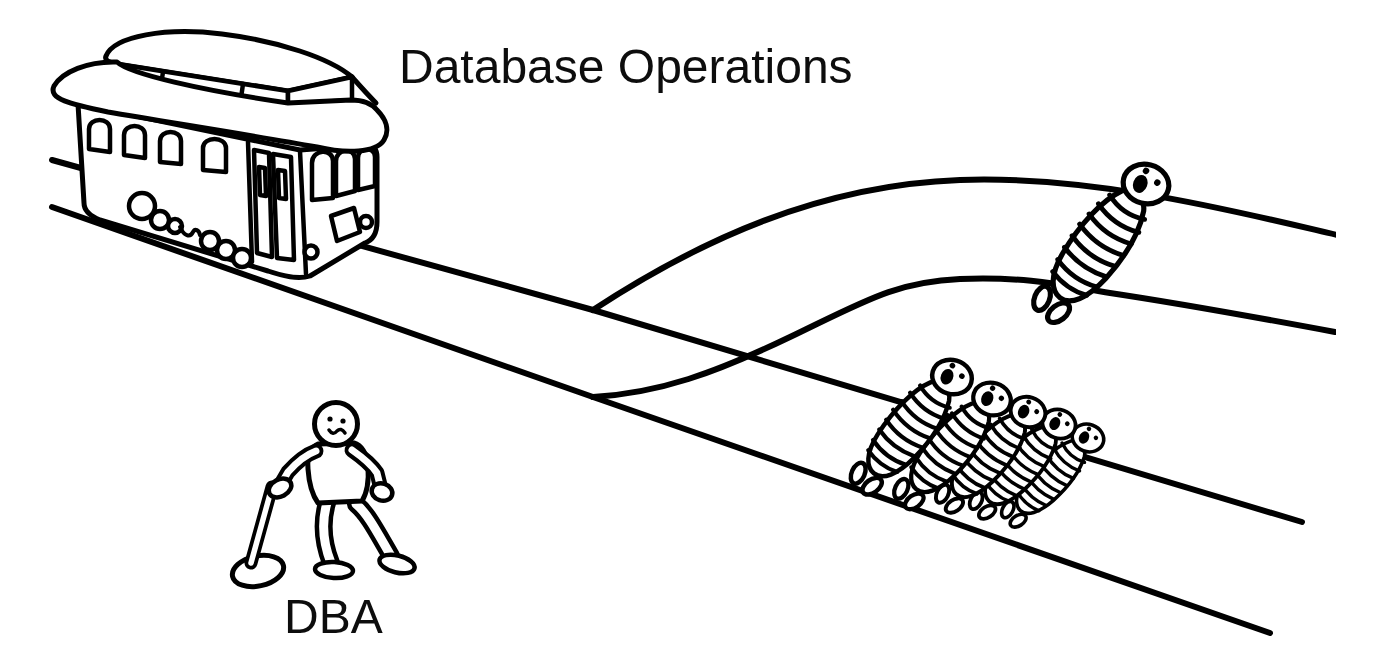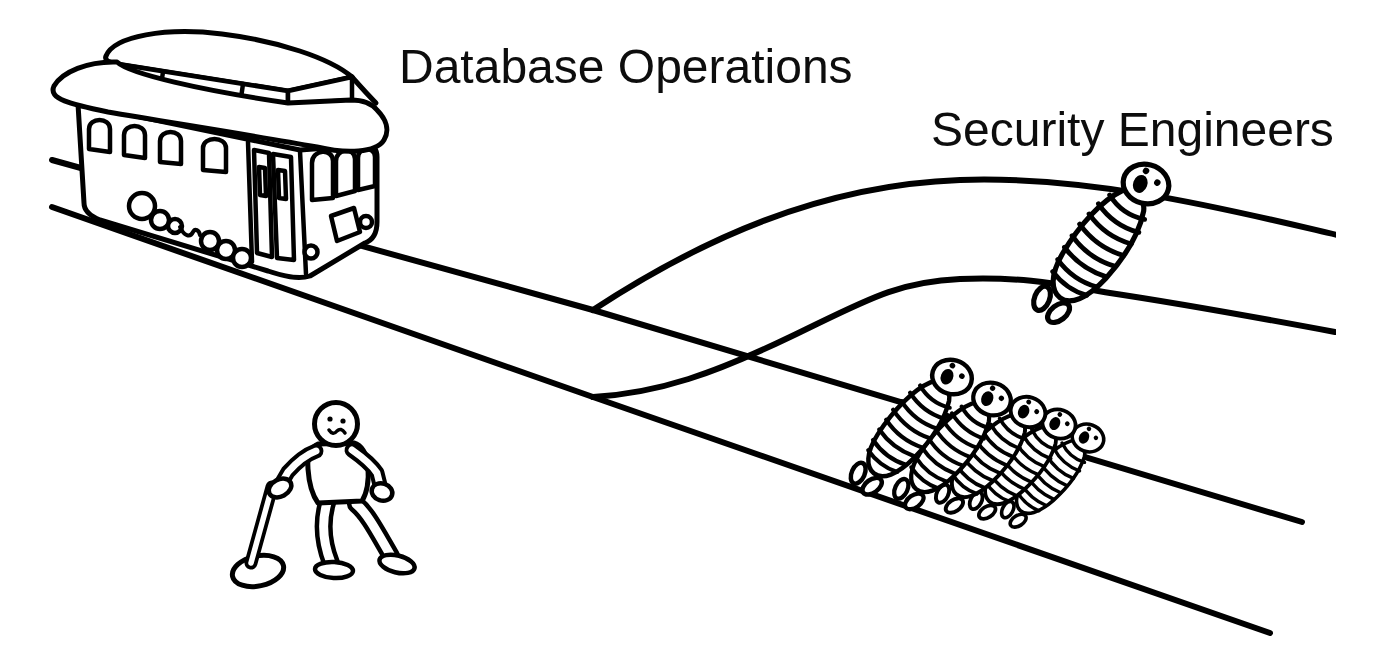--- a/index.html
+++ b/index.html
@@ -147,17 +147,17 @@
 
     <ellipse cx="336" cy="424" rx="21.5" ry="21.5" fill="#fff" stroke="#000" stroke-width="5"></ellipse>
     <circle cx="330" cy="419" r="2.6" fill="#000"></circle>
     <circle cx="343" cy="421" r="2.6" fill="#000"></circle>
     <path d="M329,430 Q333,436 337,431 Q341,427 345,433" fill="none" stroke="#000" stroke-width="3.5"></path>
   </g>
 </svg>
 
 <div class="scene-label" id="label-trolley">Database Operations</div>
 
-<div class="scene-label" id="label-upper">Security Engineers</div>
 
 
+<div class="scene-label" id="label-lever">DBA</div>
 
 </div>
 
 </body></html>

